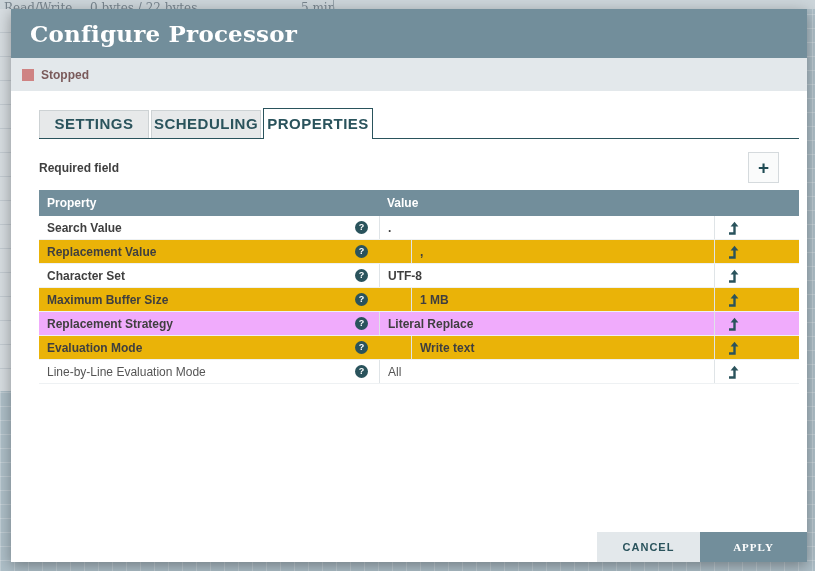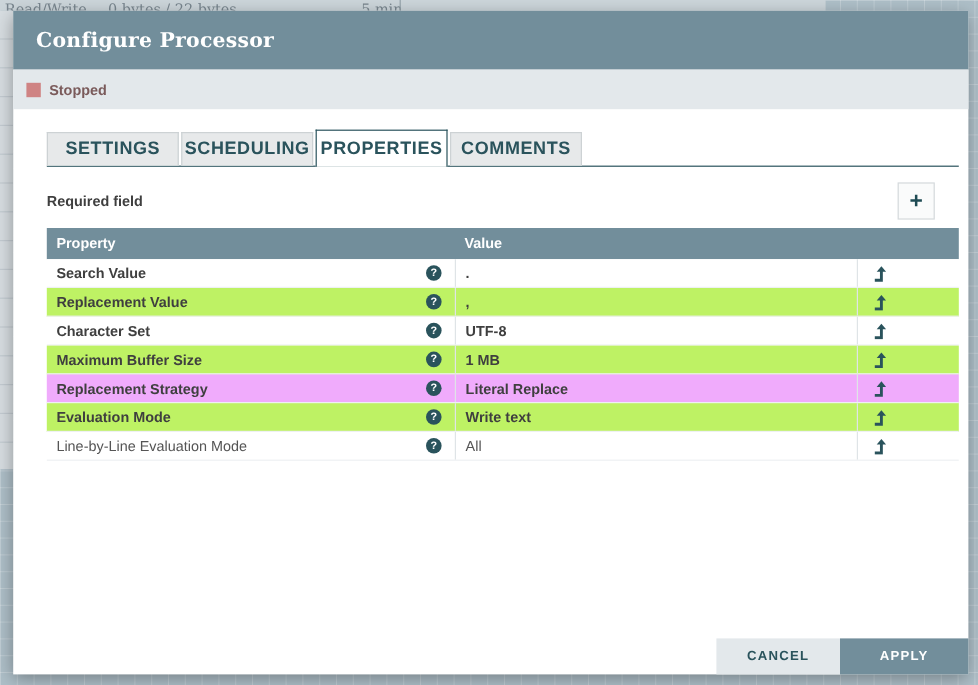--- a/index.html
+++ b/index.html
@@ -9,21 +9,21 @@
     position:relative;
     background-color:#aebfc8;
     background-image:
       linear-gradient(rgba(255,255,255,.22) 1px, transparent 1px),
       linear-gradient(90deg, rgba(255,255,255,.22) 1px, transparent 1px);
     background-size:14px 14px;
   }
 
   
   .bg-top-strip {
-    position:absolute; left:0; top:0; width:688px; height:9px;
+    position:absolute; left:0; top:0; width:815px; height:9px;
     background:#ccd5da; overflow:hidden; z-index:1;
   }
   .bg-top-text {
     position:absolute; top:1px; left:2px; width:815px;
     font-family:"DejaVu Serif", serif; font-size:12px; color:#78858e;
     white-space:nowrap;
   }
   .bg-stats-label { position:absolute; left:2px; top:0; }
   .bg-stats-value { position:absolute; left:88px; top:0; }
   .bg-time-range  { position:absolute; left:299px; top:0; }
@@ -42,21 +42,21 @@
   .dialog {
     position:absolute; left:11px; top:9px; width:796px; height:553px;
     background:#ffffff; box-shadow:0 4px 14px rgba(0,0,0,.35); z-index:2;
   }
   .dialog-header {
     height:49px; background:#728e9b; display:flex; align-items:center;
     padding-left:19px;
   }
   .dialog-title {
     font-family:"DejaVu Serif", serif; font-weight:bold;
-    font-size:17px; color:#ffffff; letter-spacing:.2px;
+    font-size:23px; color:#ffffff; letter-spacing:.2px;
   }
   .status-bar {
     height:33px; background:#e3e8eb; display:flex; align-items:center;
     padding-left:11px;
   }
   .status-square { width:12px; height:12px; background:#cf8383; margin-right:7px; }
   .status-label { font-size:12px; font-weight:bold; color:#7a5a5a; }
 
   
   .tabs {
@@ -94,21 +94,21 @@
     display:flex; height:26px; background:#728e9b; color:#ffffff;
     font-weight:bold; align-items:center;
   }
   .th-property { width:340px; padding-left:8px; }
   .th-value { flex:1; padding-left:8px; }
   .th-action { width:85px; }
   .trow {
     display:flex; height:24px; align-items:center; background:#ffffff;
     border-bottom:1px solid #eef1f3; color:#3f3f3f; font-weight:bold;
   }
-  .trow.alt { background:#bef264; }
+  .trow.alt { background:#eab308;gap:32px; }
   .trow.highlight { background:#f0abfc; }
   .trow.muted { font-weight:normal; color:#555555; }
   .td-property {
     width:340px; padding-left:8px; display:flex; align-items:center;
     justify-content:space-between; height:100%;
   }
   .help-icon {
     width:13px; height:13px; border-radius:50%; background:#2a535c;
     color:#ffffff; font-size:9px; font-weight:bold; line-height:13px;
     text-align:center; margin-right:11px; flex:0 0 13px; cursor:pointer;
@@ -123,21 +123,21 @@
   }
   .goto-icon { cursor:pointer; display:inline-flex; }
 
   
   .footer-buttons { position:absolute; right:0; bottom:0; display:flex; }
   .btn {
     height:30px; border:none; font-family:"Liberation Sans", sans-serif;
     font-size:11px; font-weight:bold; letter-spacing:1px; cursor:pointer;
   }
   .btn-cancel { width:103px; background:#e3e8eb; color:#2a535c; }
-  .btn-apply  { width:107px; background:#728e9b; color:#ffffff; }
+  .btn-apply  { width:107px; background:#728e9b; color:#ffffff;font-family:Liberation Serif, serif; }
 </style>
 </head>
 <body>
 
 <div class="bg-top-strip">
   <div class="bg-top-text">
     <span class="bg-stats-label">Read/Write</span>
     <span class="bg-stats-value">0 bytes / 22 bytes</span>
     <span class="bg-time-range">5 min</span>
   </div>
@@ -169,21 +169,20 @@
 
   <div class="status-bar">
     <span class="status-square"></span>
     <span class="status-label">Stopped</span>
   </div>
 
   <div class="tabs">
     <div class="tab">SETTINGS</div>
     <div class="tab">SCHEDULING</div>
     <div class="tab active">PROPERTIES</div>
-    <div class="tab">COMMENTS</div>
   </div>
 
   <div class="required-row">
     <span class="required-label">Required field</span>
     <button class="add-button">+</button>
   </div>
 
   <div class="prop-table">
     <div class="thead">
       <span class="th-property">Property</span>

